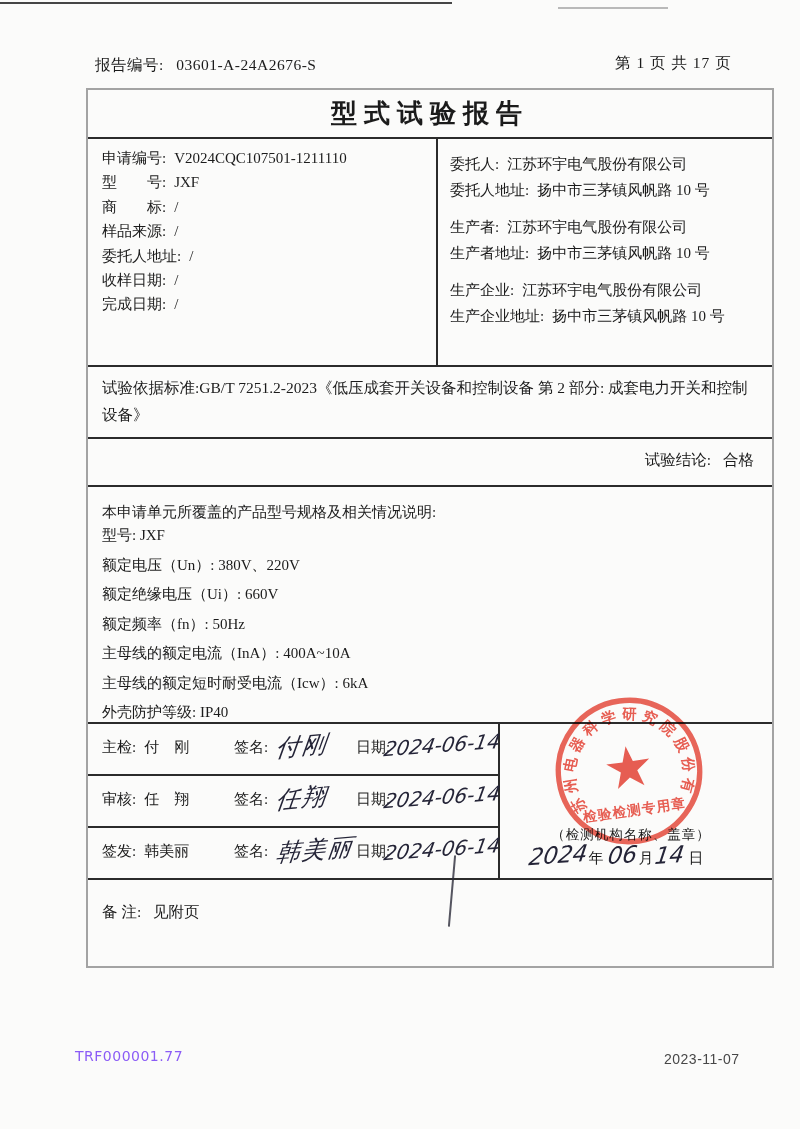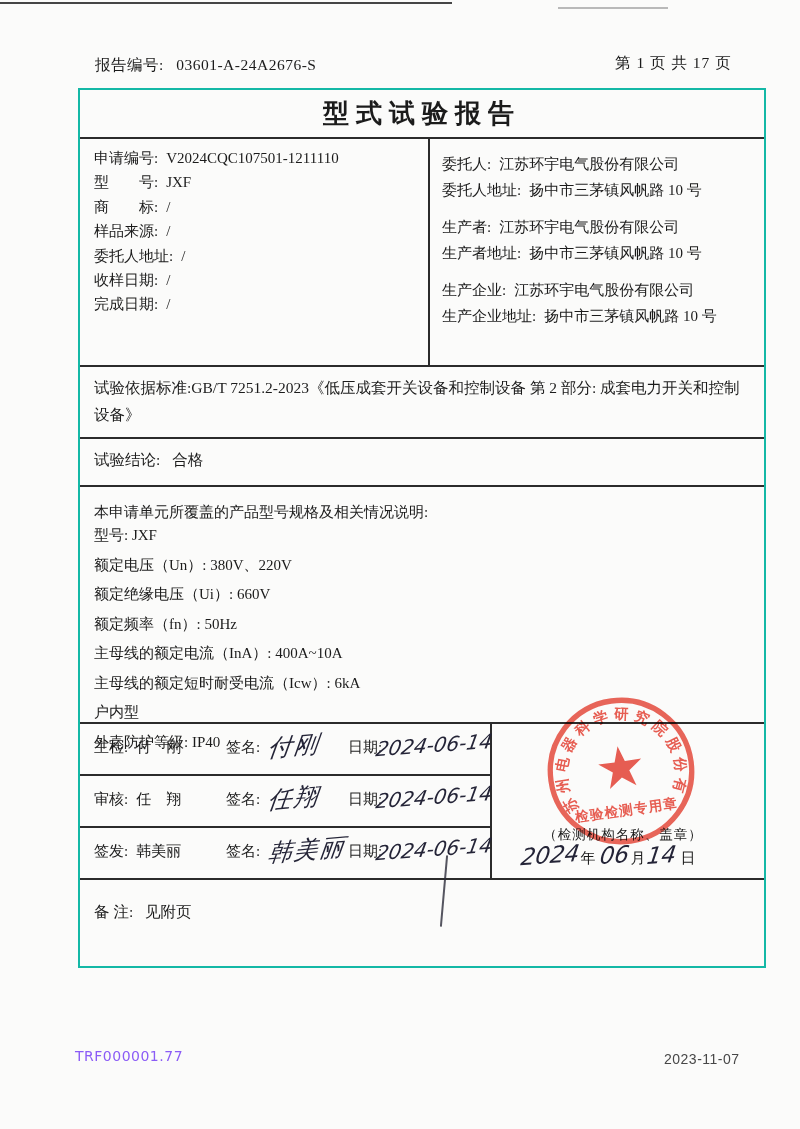--- a/index.html
+++ b/index.html
@@ -10,42 +10,42 @@
     color:#1b1b1b;
     overflow:hidden;
   }
   .scan-line-top{position:absolute;left:0;top:2px;width:452px;height:2px;background:#242424;opacity:.85;}
   .scan-dash{position:absolute;left:558px;top:7px;width:110px;height:2px;background:#777;opacity:.5;}
 
   .hdr-left{position:absolute;left:95px;top:55px;font-size:15.5px;letter-spacing:.5px;}
   .hdr-right{position:absolute;left:615px;top:53px;font-size:15.5px;letter-spacing:1px;}
 
   .doc{
-    position:absolute;left:78px;top:88px;width:684px;height:876px;
-    border:2px solid #14b8a6;background:transparent;
+    position:absolute;left:86px;top:88px;width:684px;height:876px;
+    border:2px solid #a3a3a3;background:transparent;
   }
   .hline{position:absolute;left:0;width:100%;height:2px;background:#2b2b2b;}
   .hline.partial{width:410px;}
   .vline{position:absolute;width:2px;background:#2b2b2b;}
 
   .title-row{position:absolute;left:0;top:0;width:100%;height:47px;
     display:flex;align-items:center;justify-content:center;}
   .title-row .t{font-size:26px;font-weight:700;letter-spacing:7px;}
 
   .cell{position:absolute;box-sizing:border-box;}
   .info-left{left:0;top:47px;width:348px;height:228px;padding:9px 10px 0 14px;}
   .info-left .line{height:24.4px;line-height:24.4px;font-size:15px;white-space:nowrap;}
   .info-right{left:350px;top:47px;width:332px;height:236px;padding:14px 6px 0 12px;}
   .info-right .grp{margin-bottom:11px;}
   .info-right .line{height:26px;line-height:26px;font-size:15px;white-space:nowrap;}
   .lv .v{margin-left:8px;}
 
   .standard-cell{left:0;top:275px;width:682px;height:72px;padding:9px 16px 0 14px;
     font-size:15.5px;line-height:27px;}
-  .conclusion-cell{left:0;top:347px;width:682px;height:48px;padding:13px 16px 0 14px;font-size:15.5px;}
+  .conclusion-cell{left:0;top:347px;width:682px;height:48px;padding:13px 16px 0 14px;font-size:15.5px;text-align:right;}
 
   .coverage-cell{left:0;top:395px;width:682px;height:237px;padding:8px 16px 0 14px;font-size:15px;margin-top:8px;}
   .coverage-cell .head{line-height:23px;}
   .coverage-cell .cline{line-height:23px;}
   .coverage-cell .cline + .cline{margin-top:6.5px;}
   .coverage-cell .cline.first{margin-top:0;}
 
   .sig-row{left:0;width:410px;height:52px;}
   .sig-row .role{position:absolute;left:14px;top:16px;font-size:15px;white-space:nowrap;}
   .sig-row .slabel{position:absolute;left:146px;top:16px;font-size:15px;}
@@ -136,21 +136,20 @@
   </div>
 
   <div class="cell coverage-cell">
     <div class="head">本申请单元所覆盖的产品型号规格及相关情况说明:</div>
     <div class="cline first">型号: JXF</div>
     <div class="cline">额定电压（Un）: 380V、220V</div>
     <div class="cline">额定绝缘电压（Ui）: 660V</div>
     <div class="cline">额定频率（fn）: 50Hz</div>
     <div class="cline">主母线的额定电流（InA）: 400A~10A</div>
     <div class="cline">主母线的额定短时耐受电流（Icw）: 6kA</div>
-    <div class="cline">户内型</div>
     <div class="cline">外壳防护等级: IP40</div>
   </div>
 
   <div class="cell sig-row" style="top:632px">
     <span class="role lv"><span>主检:</span><span class="v">付　刚</span></span>
     <span class="slabel">签名:</span>
     <span class="sig-script hw">付刚</span>
     <span class="dlabel">日期:</span>
     <span class="date-script hw">2024-06-14</span>
   </div>

